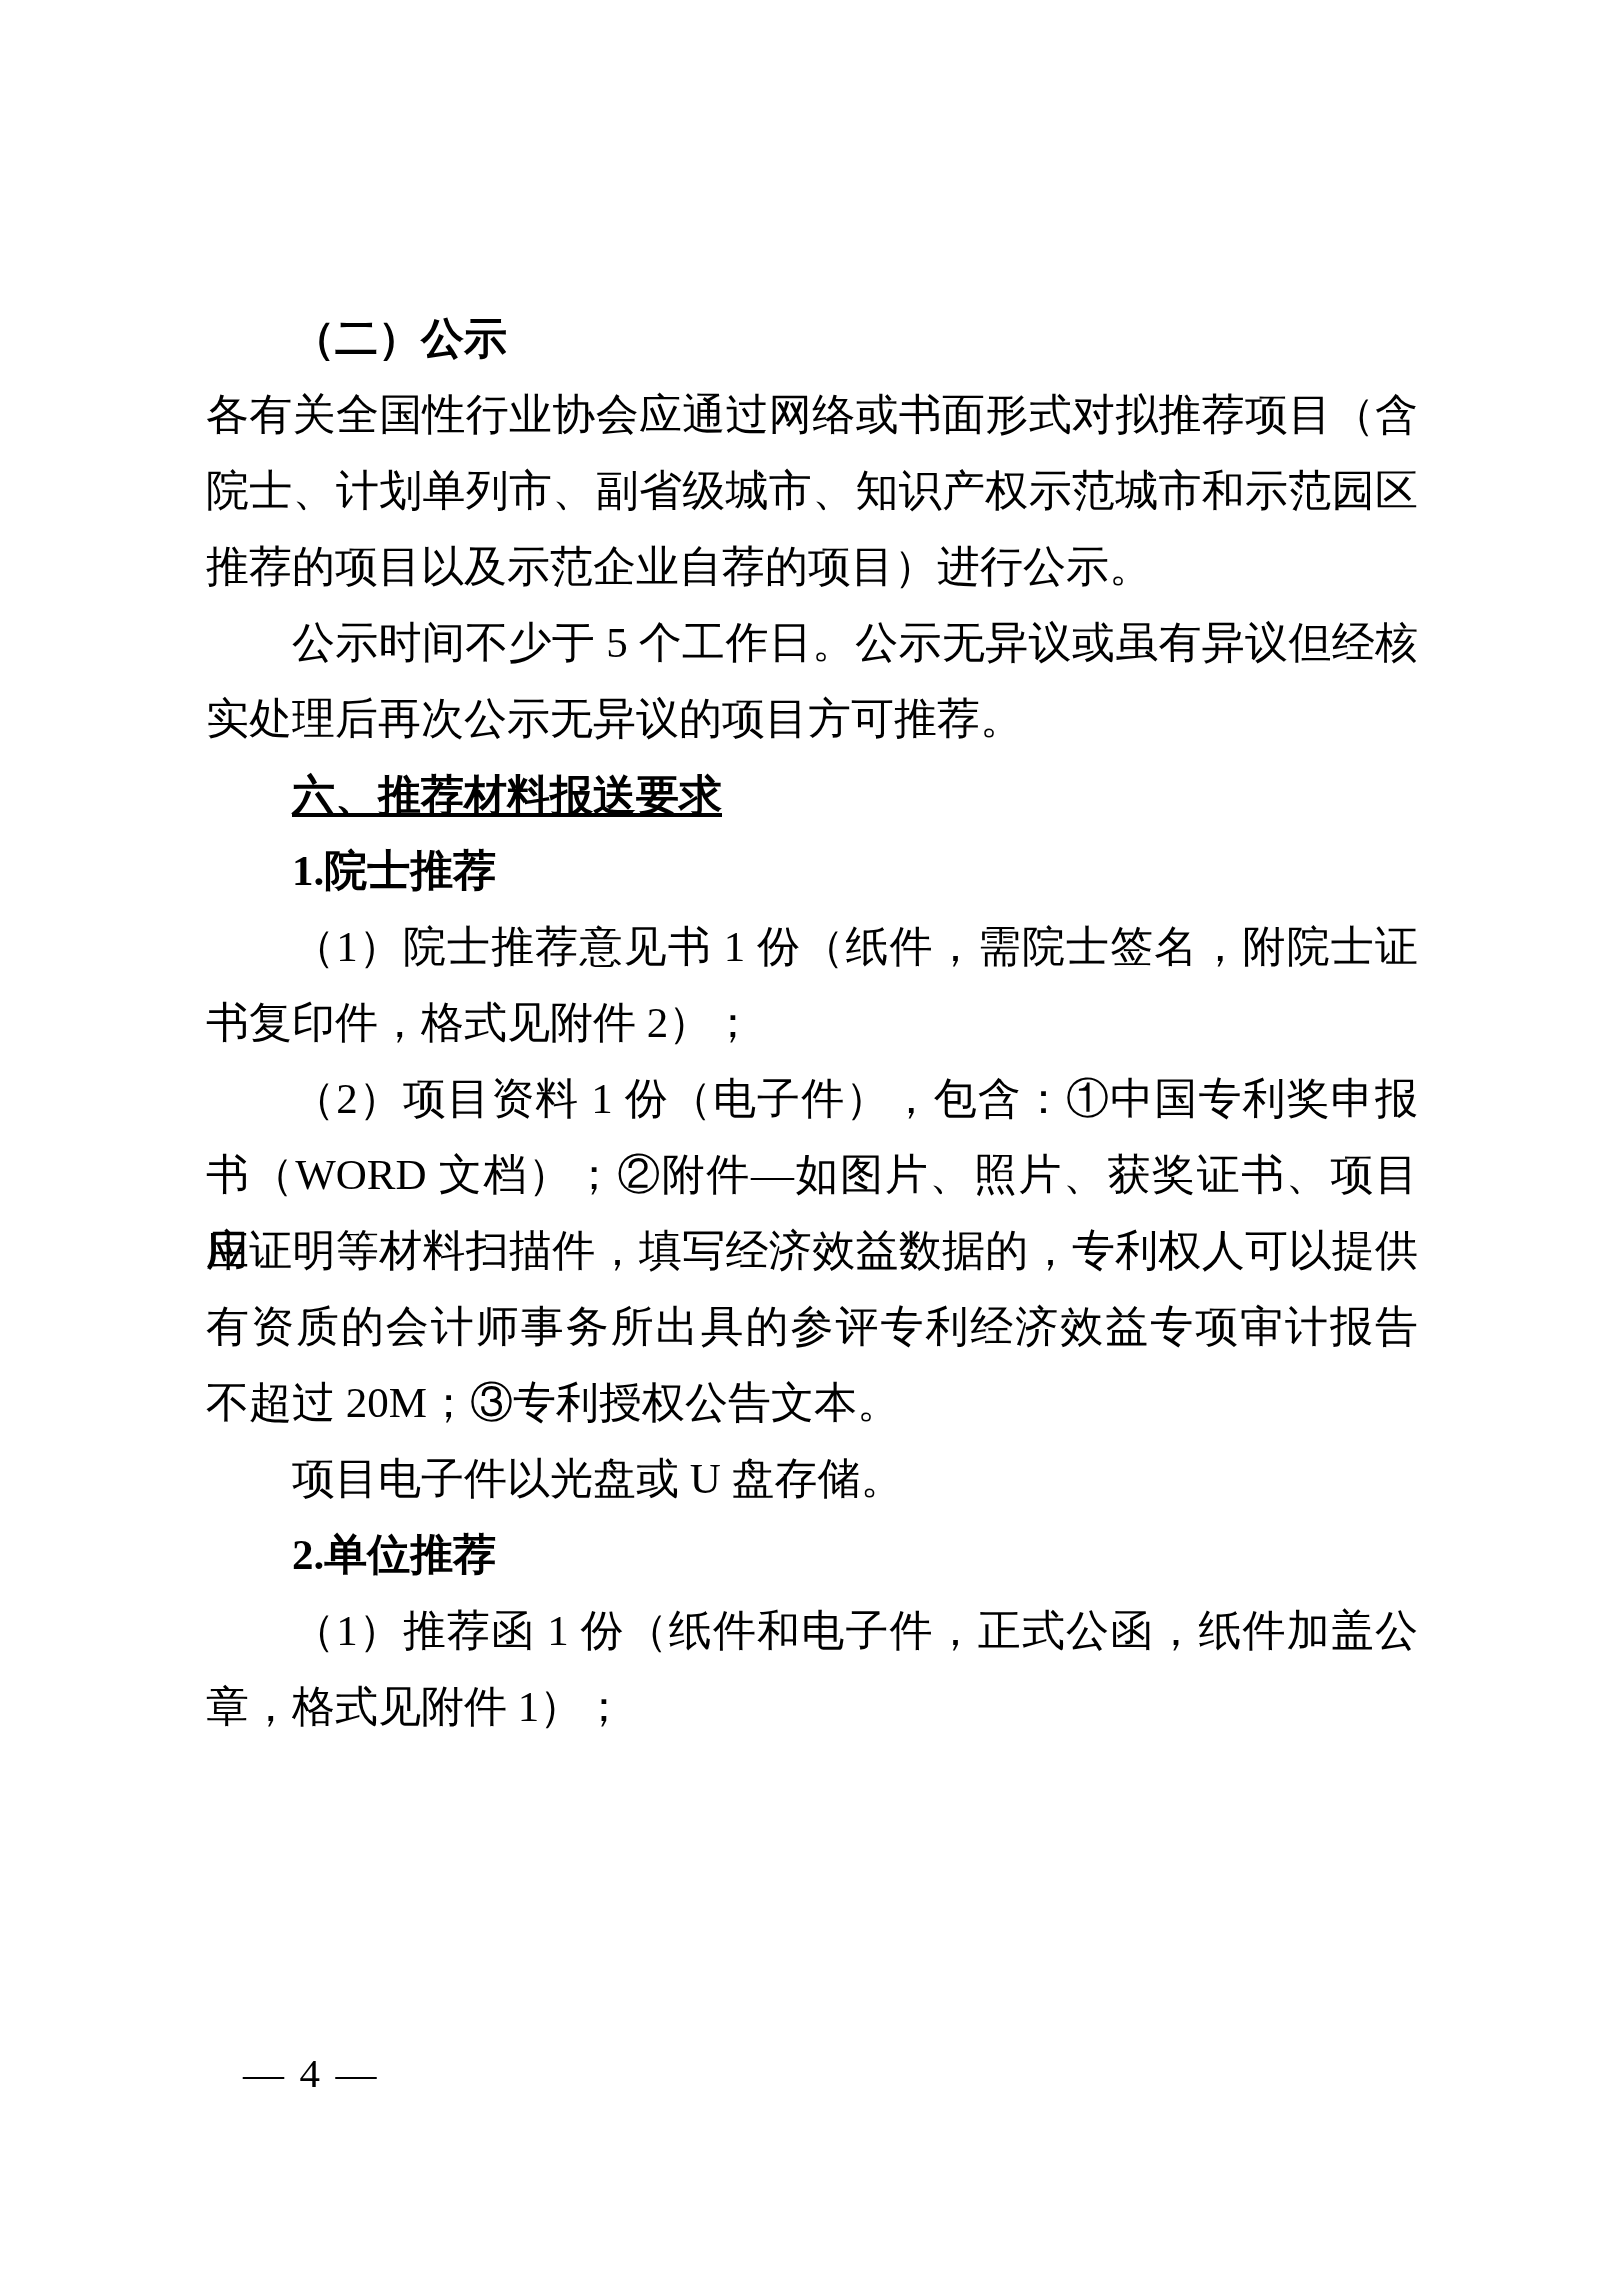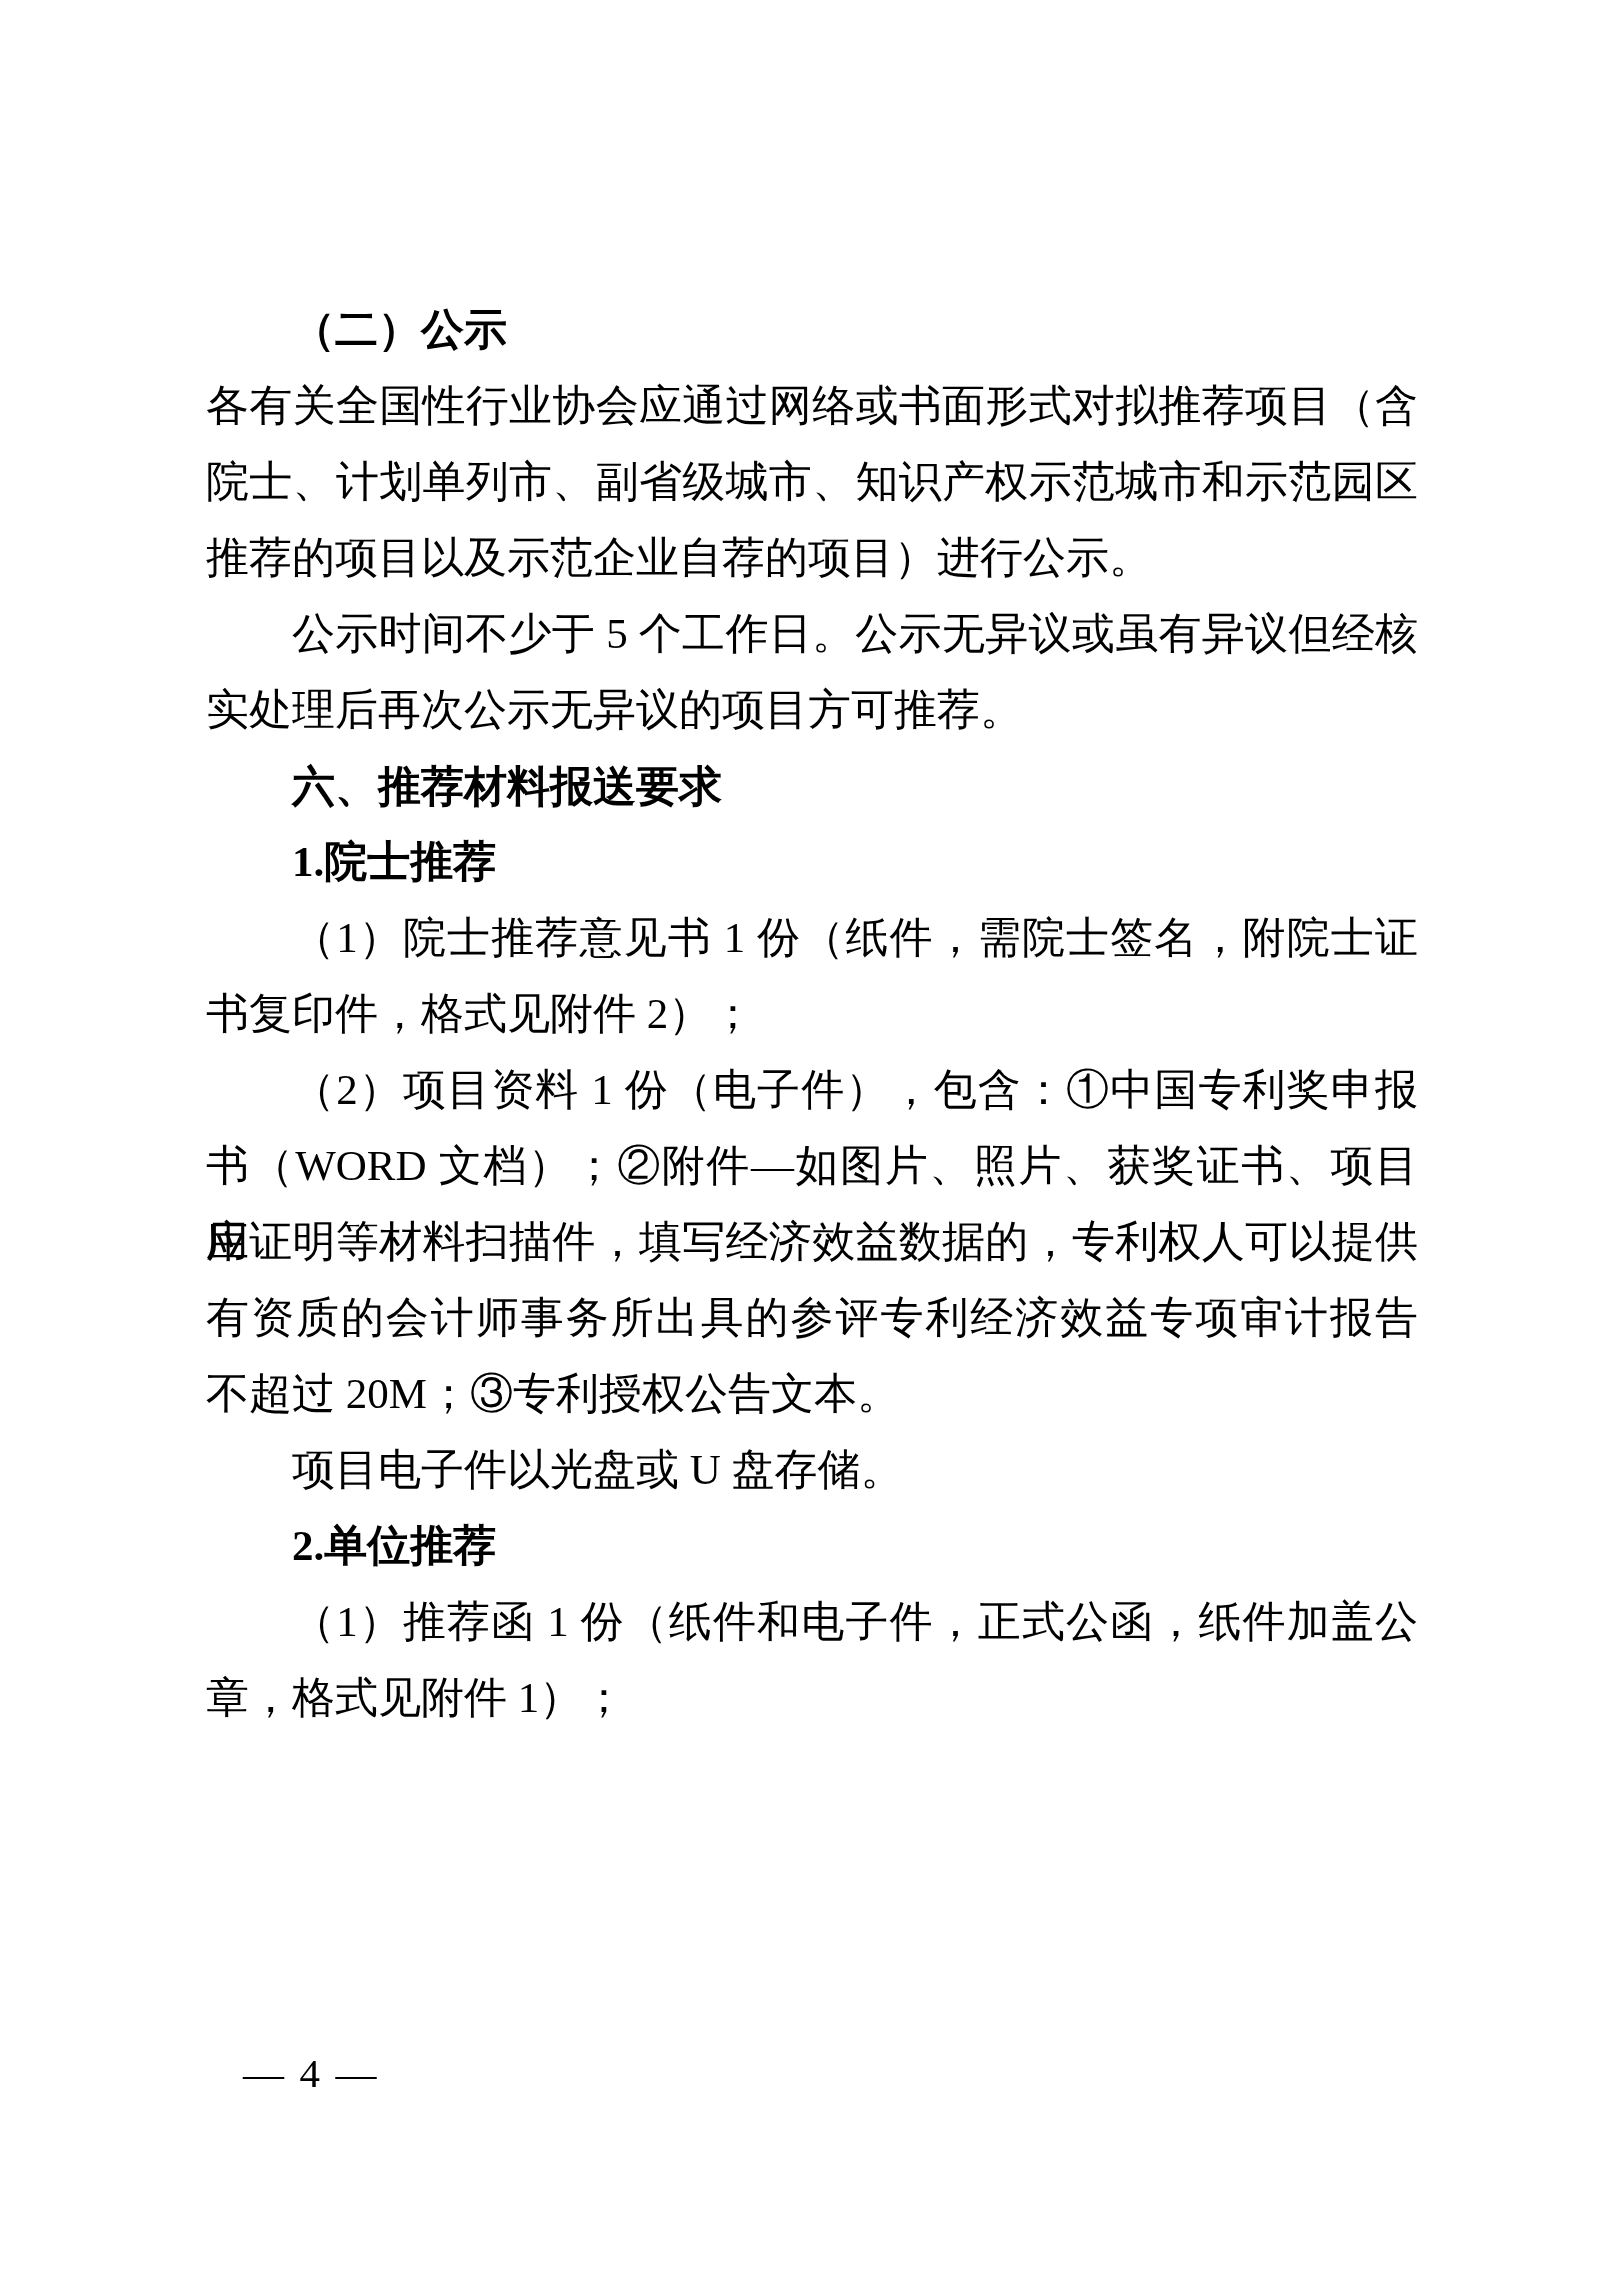--- a/index.html
+++ b/index.html
@@ -13,21 +13,21 @@
     width: 1622px;
     height: 2295px;
     background: #ffffff;
     color: #000000;
     font-family: "Liberation Serif", "DejaVu Serif", serif;
     overflow: hidden;
   }
   .content {
     position: absolute;
     left: 206px;
-    top: 292px;
+    top: 301px;
     width: 1212px;
   }
   .line {
     height: 76px;
     line-height: 76px;
     font-size: 43px;
     letter-spacing: 0;
     white-space: normal;
     overflow: visible;
   }
@@ -36,20 +36,21 @@
   
   .j {
     text-align: justify;
     text-align-last: justify;
     text-justify: inter-character;
   }
   
   .hei {
     font-family: "Liberation Sans", "DejaVu Sans", sans-serif;
     font-weight: bold;
+    text-decoration: underline;
   }
   .kai { font-weight: bold; }
   .fsb { font-weight: bold; }
   .page-number {
     position: absolute;
     left: 243px;
     top: 2050px;
     height: 46px;
     line-height: 46px;
     font-size: 41px;

